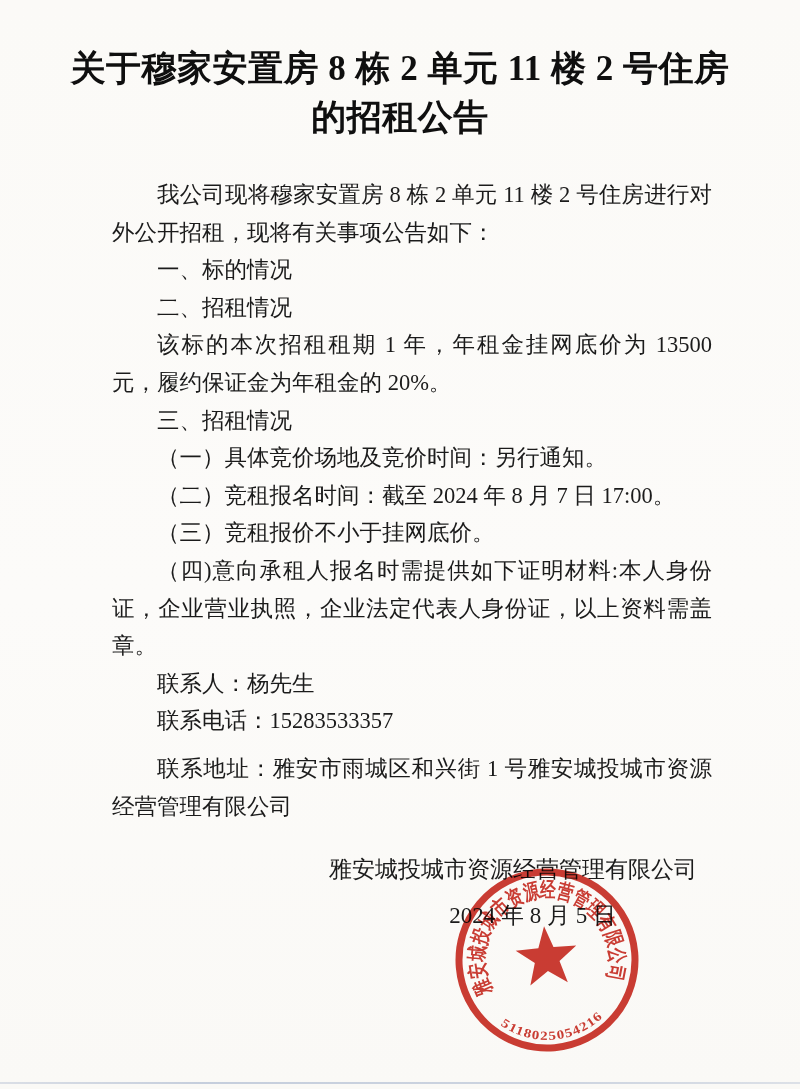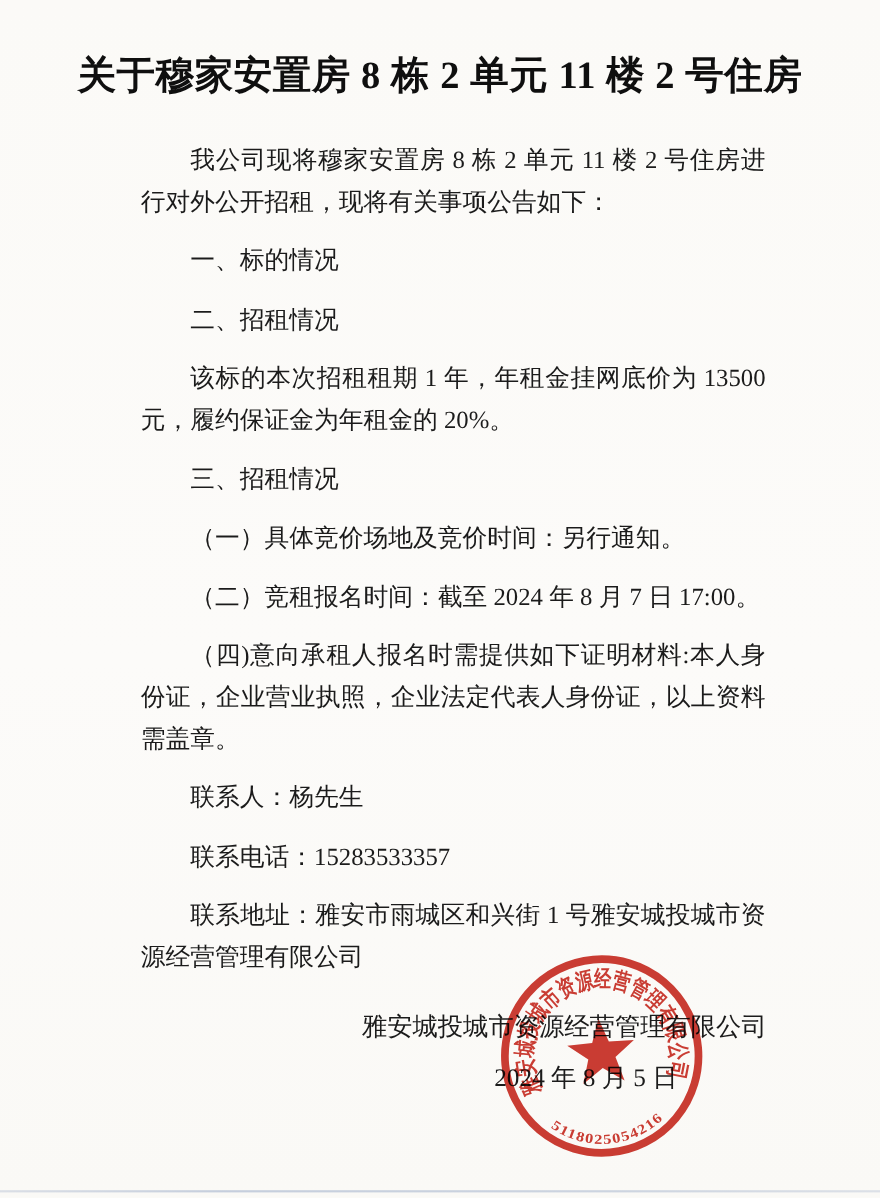--- a/index.html
+++ b/index.html
@@ -25,21 +25,21 @@
   }
   .title .t-line { display: block; }
   .body-text {
     margin: 34px 88px 0 112px;
     width: 600px;
     font-size: 22.5px;
     line-height: 37.6px;
     text-align: justify;
   }
   .body-text p {
-    margin: 16px;
+    margin: 0;
     text-indent: 2em;
   }
   .body-text p[data-name="contact-address"] { margin-top: 10px; }
   .signature { margin-top: 26px; font-size: 23px; line-height: 38px; }
   .sig-company { text-align: right; padding-right: 103px; }
   .sig-date { text-align: right; padding-right: 184px; margin-top: 8px; }
   .seal {
     position: absolute;
     left: 437px;
     top: 850px;
@@ -64,30 +64,32 @@
     opacity: 0.65;
   }
 </style>
 </head>
 <body>
 
 <div class="page" data-name="document-page">
 
   <h1 class="title" data-name="announcement-title">
     <span class="t-line" data-name="title-line-1">关于穆家安置房 8 栋 2 单元 11 楼 2 号住房</span>
+    <span class="t-line" data-name="title-line-2">的招租公告</span>
   </h1>
 
   <div class="body-text" data-name="document-body">
       <p class="paragraph" data-name="intro">我公司现将穆家安置房 8 栋 2 单元 11 楼 2 号住房进行对外公开招租，现将有关事项公告如下：</p>
       <p class="heading" data-name="section-1-heading">一、标的情况</p>
       <p class="heading" data-name="section-2-heading">二、招租情况</p>
       <p class="paragraph" data-name="rent-terms">该标的本次招租租期 1 年，年租金挂网底价为 13500 元，履约保证金为年租金的 20%。</p>
       <p class="heading" data-name="section-3-heading">三、招租情况</p>
       <p class="paragraph" data-name="item-1">（一）具体竞价场地及竞价时间：另行通知。</p>
       <p class="paragraph" data-name="item-2">（二）竞租报名时间：截至 2024 年 8 月 7 日 17:00。</p>
+      <p class="paragraph" data-name="item-3">（三）竞租报价不小于挂网底价。</p>
       <p class="paragraph" data-name="item-4">（四)意向承租人报名时需提供如下证明材料:本人身份证，企业营业执照，企业法定代表人身份证，以上资料需盖章。</p>
       <p class="paragraph" data-name="contact-person">联系人：杨先生</p>
       <p class="paragraph" data-name="contact-phone">联系电话：15283533357</p>
       <p class="paragraph" data-name="contact-address">联系地址：雅安市雨城区和兴街 1 号雅安城投城市资源经营管理有限公司</p>
     </div>
 
   <div class="signature" data-name="signature-block">
     <div class="sig-company" data-name="signature-company">雅安城投城市资源经营管理有限公司</div>
     <div class="sig-date" data-name="signature-date">2024 年 8 月 5 日</div>
   </div>

